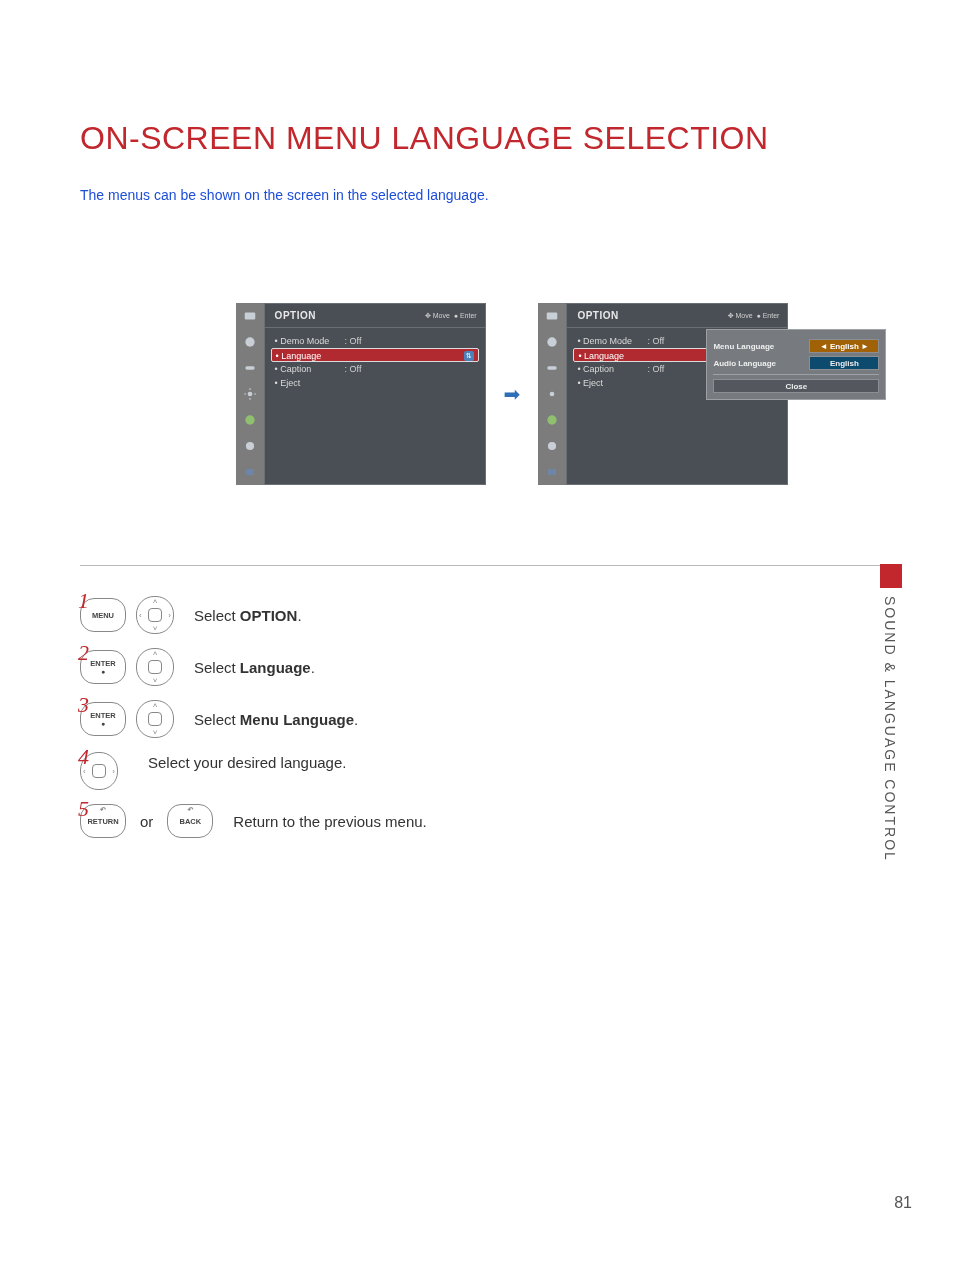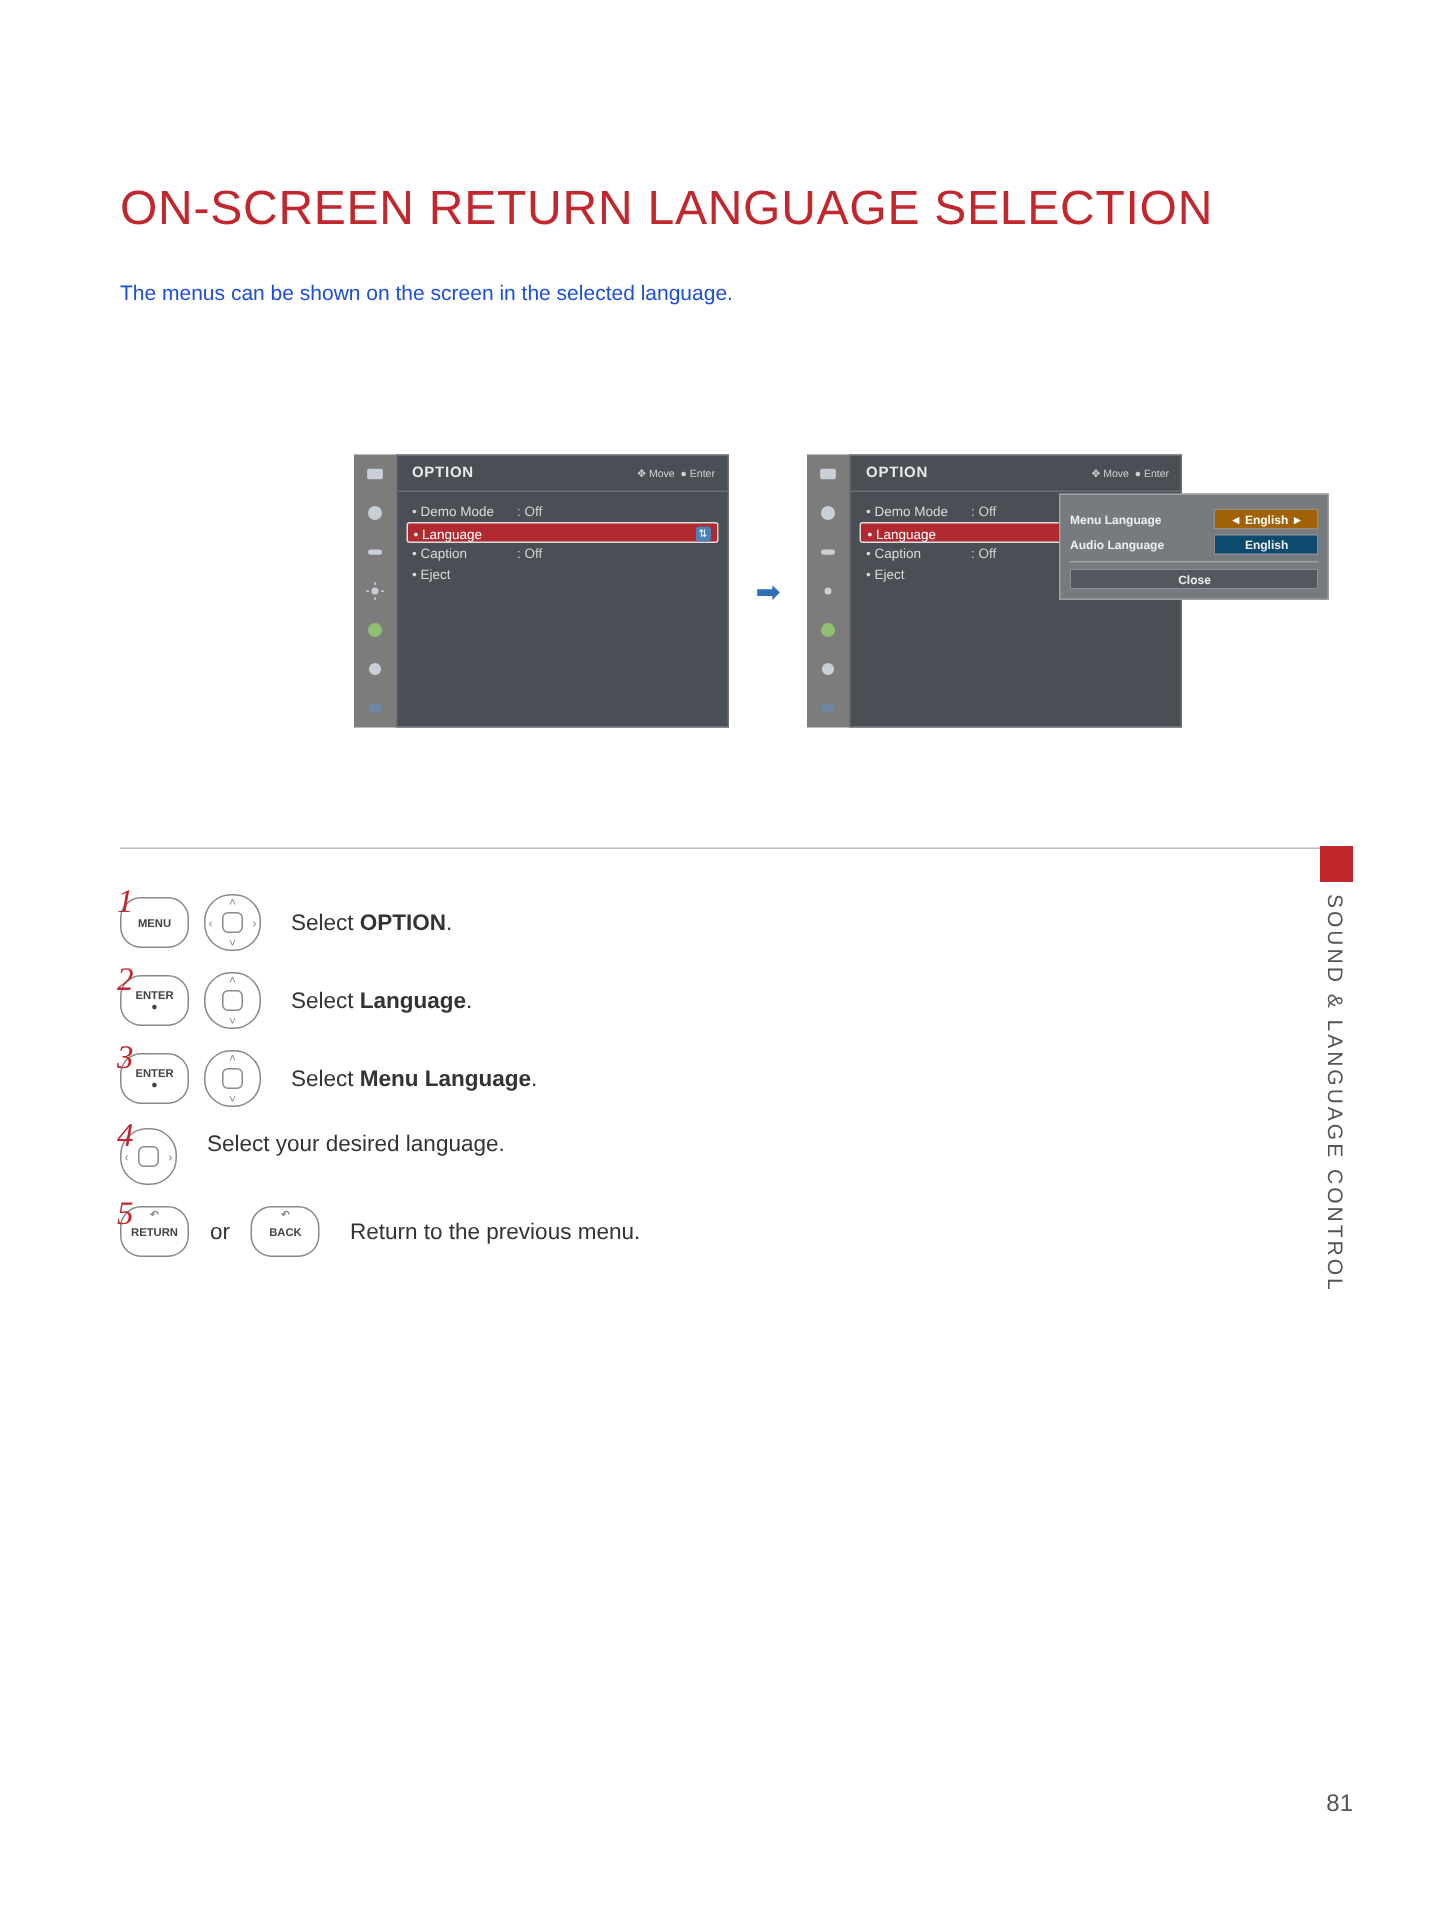--- a/index.html
+++ b/index.html
@@ -44,32 +44,32 @@
   .dpad { border: 1.5px solid #888; border-radius: 18px; width: 38px; height: 38px; display: flex; align-items: center; justify-content: center; font-size: 9px; color: #888; position: relative; }
   .dpad .inner { width: 14px; height: 14px; border: 1.5px solid #888; border-radius: 4px; }
   .dpad .arr { position: absolute; font-size: 8px; color: #888; }
   .dpad .arr.u { top: 0; }
   .dpad .arr.d { bottom: 0; }
   .dpad .arr.l { left: 2px; }
   .dpad .arr.r { right: 2px; }
   .stext { font-size: 15px; color: #333; }
   .stext b { font-weight: 700; }
   .step .content { margin-left: 10px; }
-  .step4text { font-size: 15px; color: #333; line-height: 1.5; margin-left: 10px; }
+  .step4text { font-size: 15px; color: #333; line-height: 1.5; margin-left: 20px; }
   .or { font-size: 15px; color: #333; margin: 0 4px; }
   
   .sidelabel { position: absolute; right: 56px; top: 596px; writing-mode: vertical-rl; font-size: 14px; letter-spacing: 2px; color: #555; }
   .sidebar-marker { position: absolute; right: 52px; top: 564px; width: 22px; height: 24px; background: #c1272d; }
-  .pagenum { position: absolute; right: 52px; bottom: 60px; font-size: 16px; color: #555; }
+  .pagenum { position: absolute; right: 42px; bottom: 60px; font-size: 16px; color: #555; }
 </style>
 </head>
 <body>
 
 <div class="page">
-  <h1>ON-SCREEN RETURN LANGUAGE SELECTION</h1>
+  <h1>ON-SCREEN MENU LANGUAGE SELECTION</h1>
   <p class="intro">The menus can be shown on the screen in the selected language.</p>
 
   <div class="screens">
 
     <div class="screen">
       <div class="osd">
         <div class="tabcol">
           <div class="tab">
               <svg viewBox="0 0 24 24" fill="#c9cfd6">
                 <rect x="3" y="6" width="18" height="12" rx="2"></rect>

